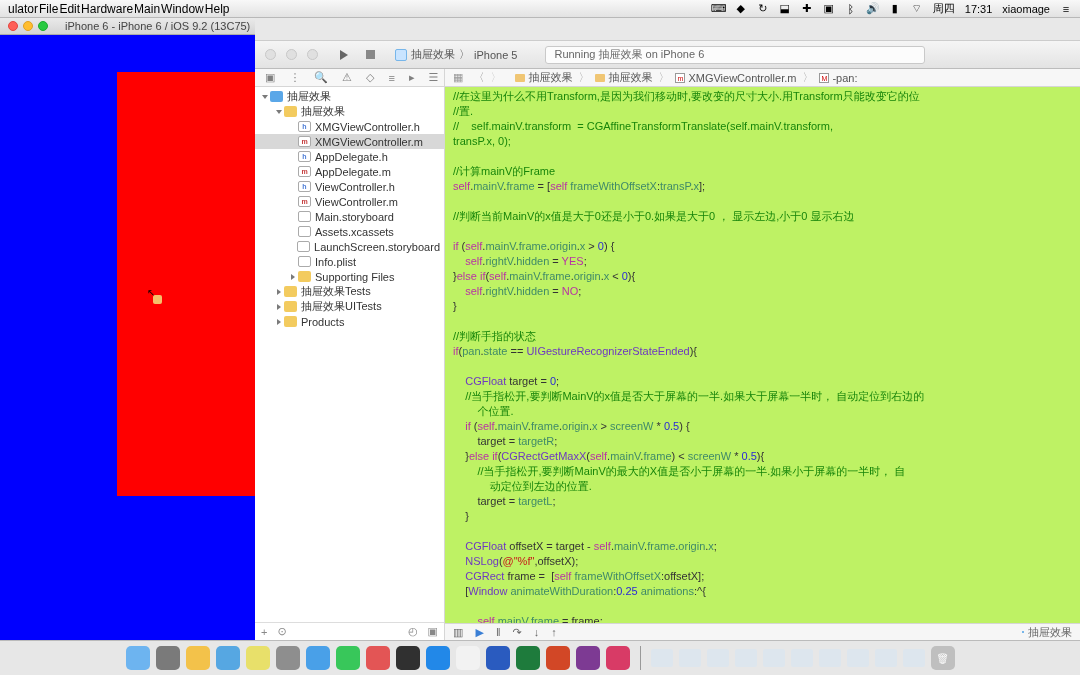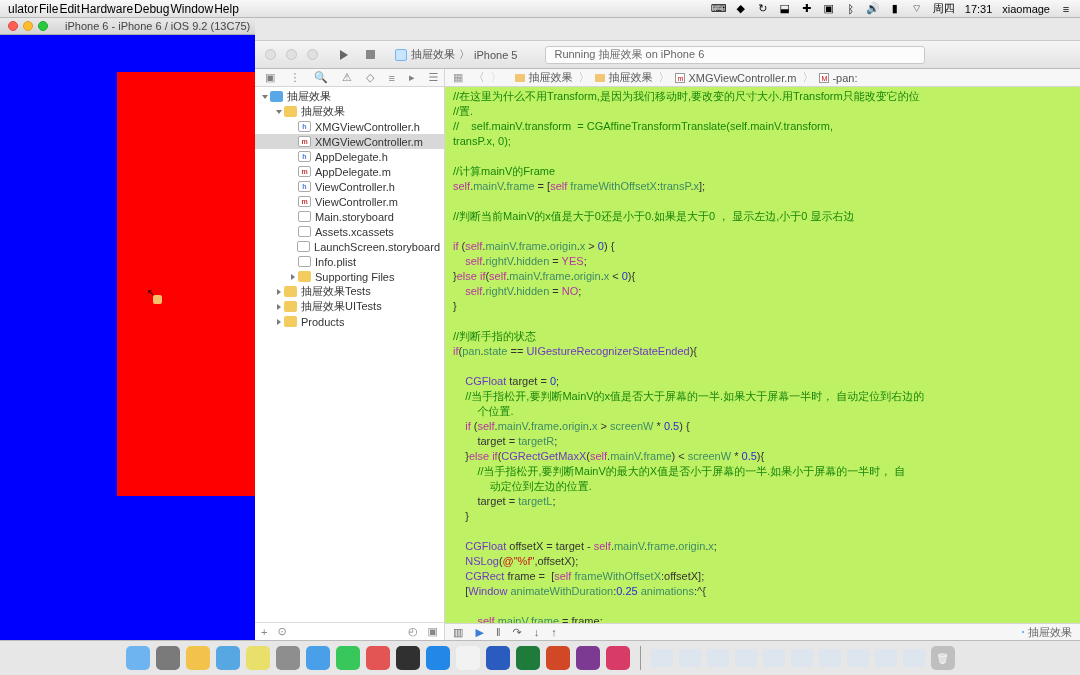--- a/index.html
+++ b/index.html
@@ -89,21 +89,21 @@
 </style>
 </head>
 <body>
 
 <div class="menubar">
   <div class="app-menus">
     <span>ulator</span>
     <span>File</span>
     <span>Edit</span>
     <span>Hardware</span>
-    <span>Debug</span>
+    <span>Main</span>
     <span>Window</span>
     <span>Help</span>
   </div>
   <div class="status">
     <span class="icon">⌨</span>
     <span class="icon">◆</span>
     <span class="icon">↻</span>
     <span class="icon">⬓</span>
     <span class="icon">✚</span>
     <span class="icon">▣</span>

